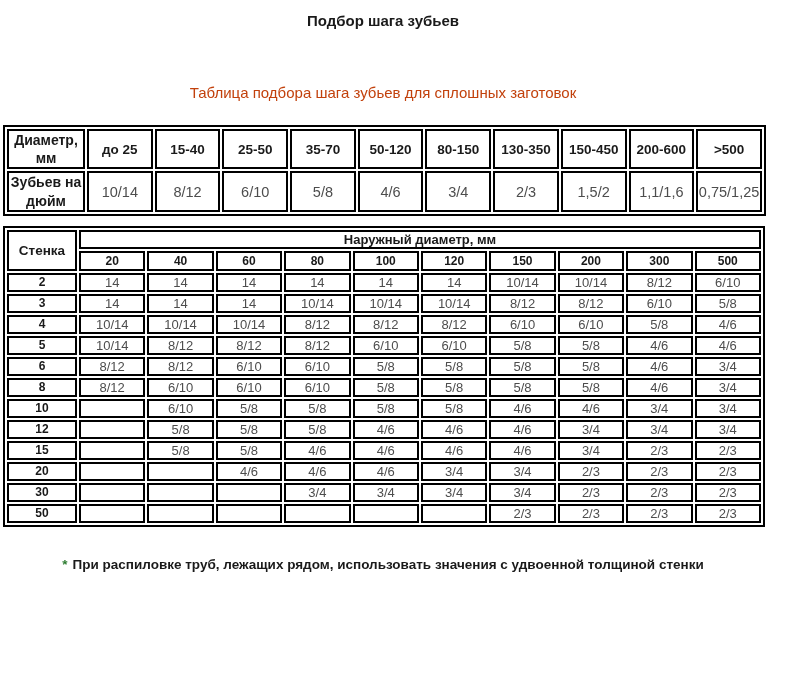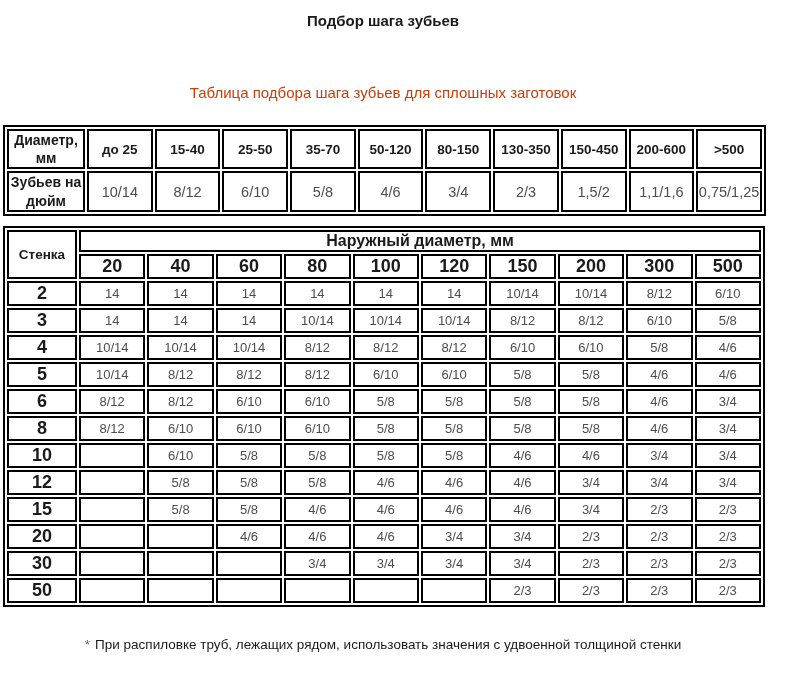--- a/index.html
+++ b/index.html
@@ -46,32 +46,32 @@
     background: #ffffff;
   }
 
   .t1 { width: 763px; margin-top: 23px; }
   .t1 th, .t1 td { height: 38px; }
   .t1 th { font-size: 13.5px; font-weight: bold; }
   .t1 td.val { font-size: 14.5px; font-weight: normal; color: #4d4d4d; }
   .t1 .rowlab { width: 78px; line-height: 1.3; font-size: 14px; font-weight: bold; }
 
   .t2 { width: 762px; margin-top: 10px; }
-  .t2 th { font-size: 18px; font-weight: bold; }
+  .t2 th { font-size: 12px; font-weight: bold; }
   .t2 th.corner { width: 70px; font-size: 13.5px; }
-  .t2 th.group { height: 18px; font-size: 16px; }
+  .t2 th.group { height: 18px; font-size: 13px; }
   .t2 th.sub { height: 20px; }
   .t2 th.rowlab { height: 14px; }
   .t2 td.val { height: 14px; font-size: 13px; font-weight: normal; color: #4d4d4d; }
 
   .footnote {
     margin-top: 30px;
     text-align: center;
     font-size: 13.5px;
-    font-weight: normal;
+    font-weight: bold;
     color: #1a1a1a;
   }
   .footnote .ast { margin-right: 5px; }
 </style>
 </head>
 <body>
 
 <div class="content">
 
   <h1 class="page-title">Подбор шага зубьев</h1>

